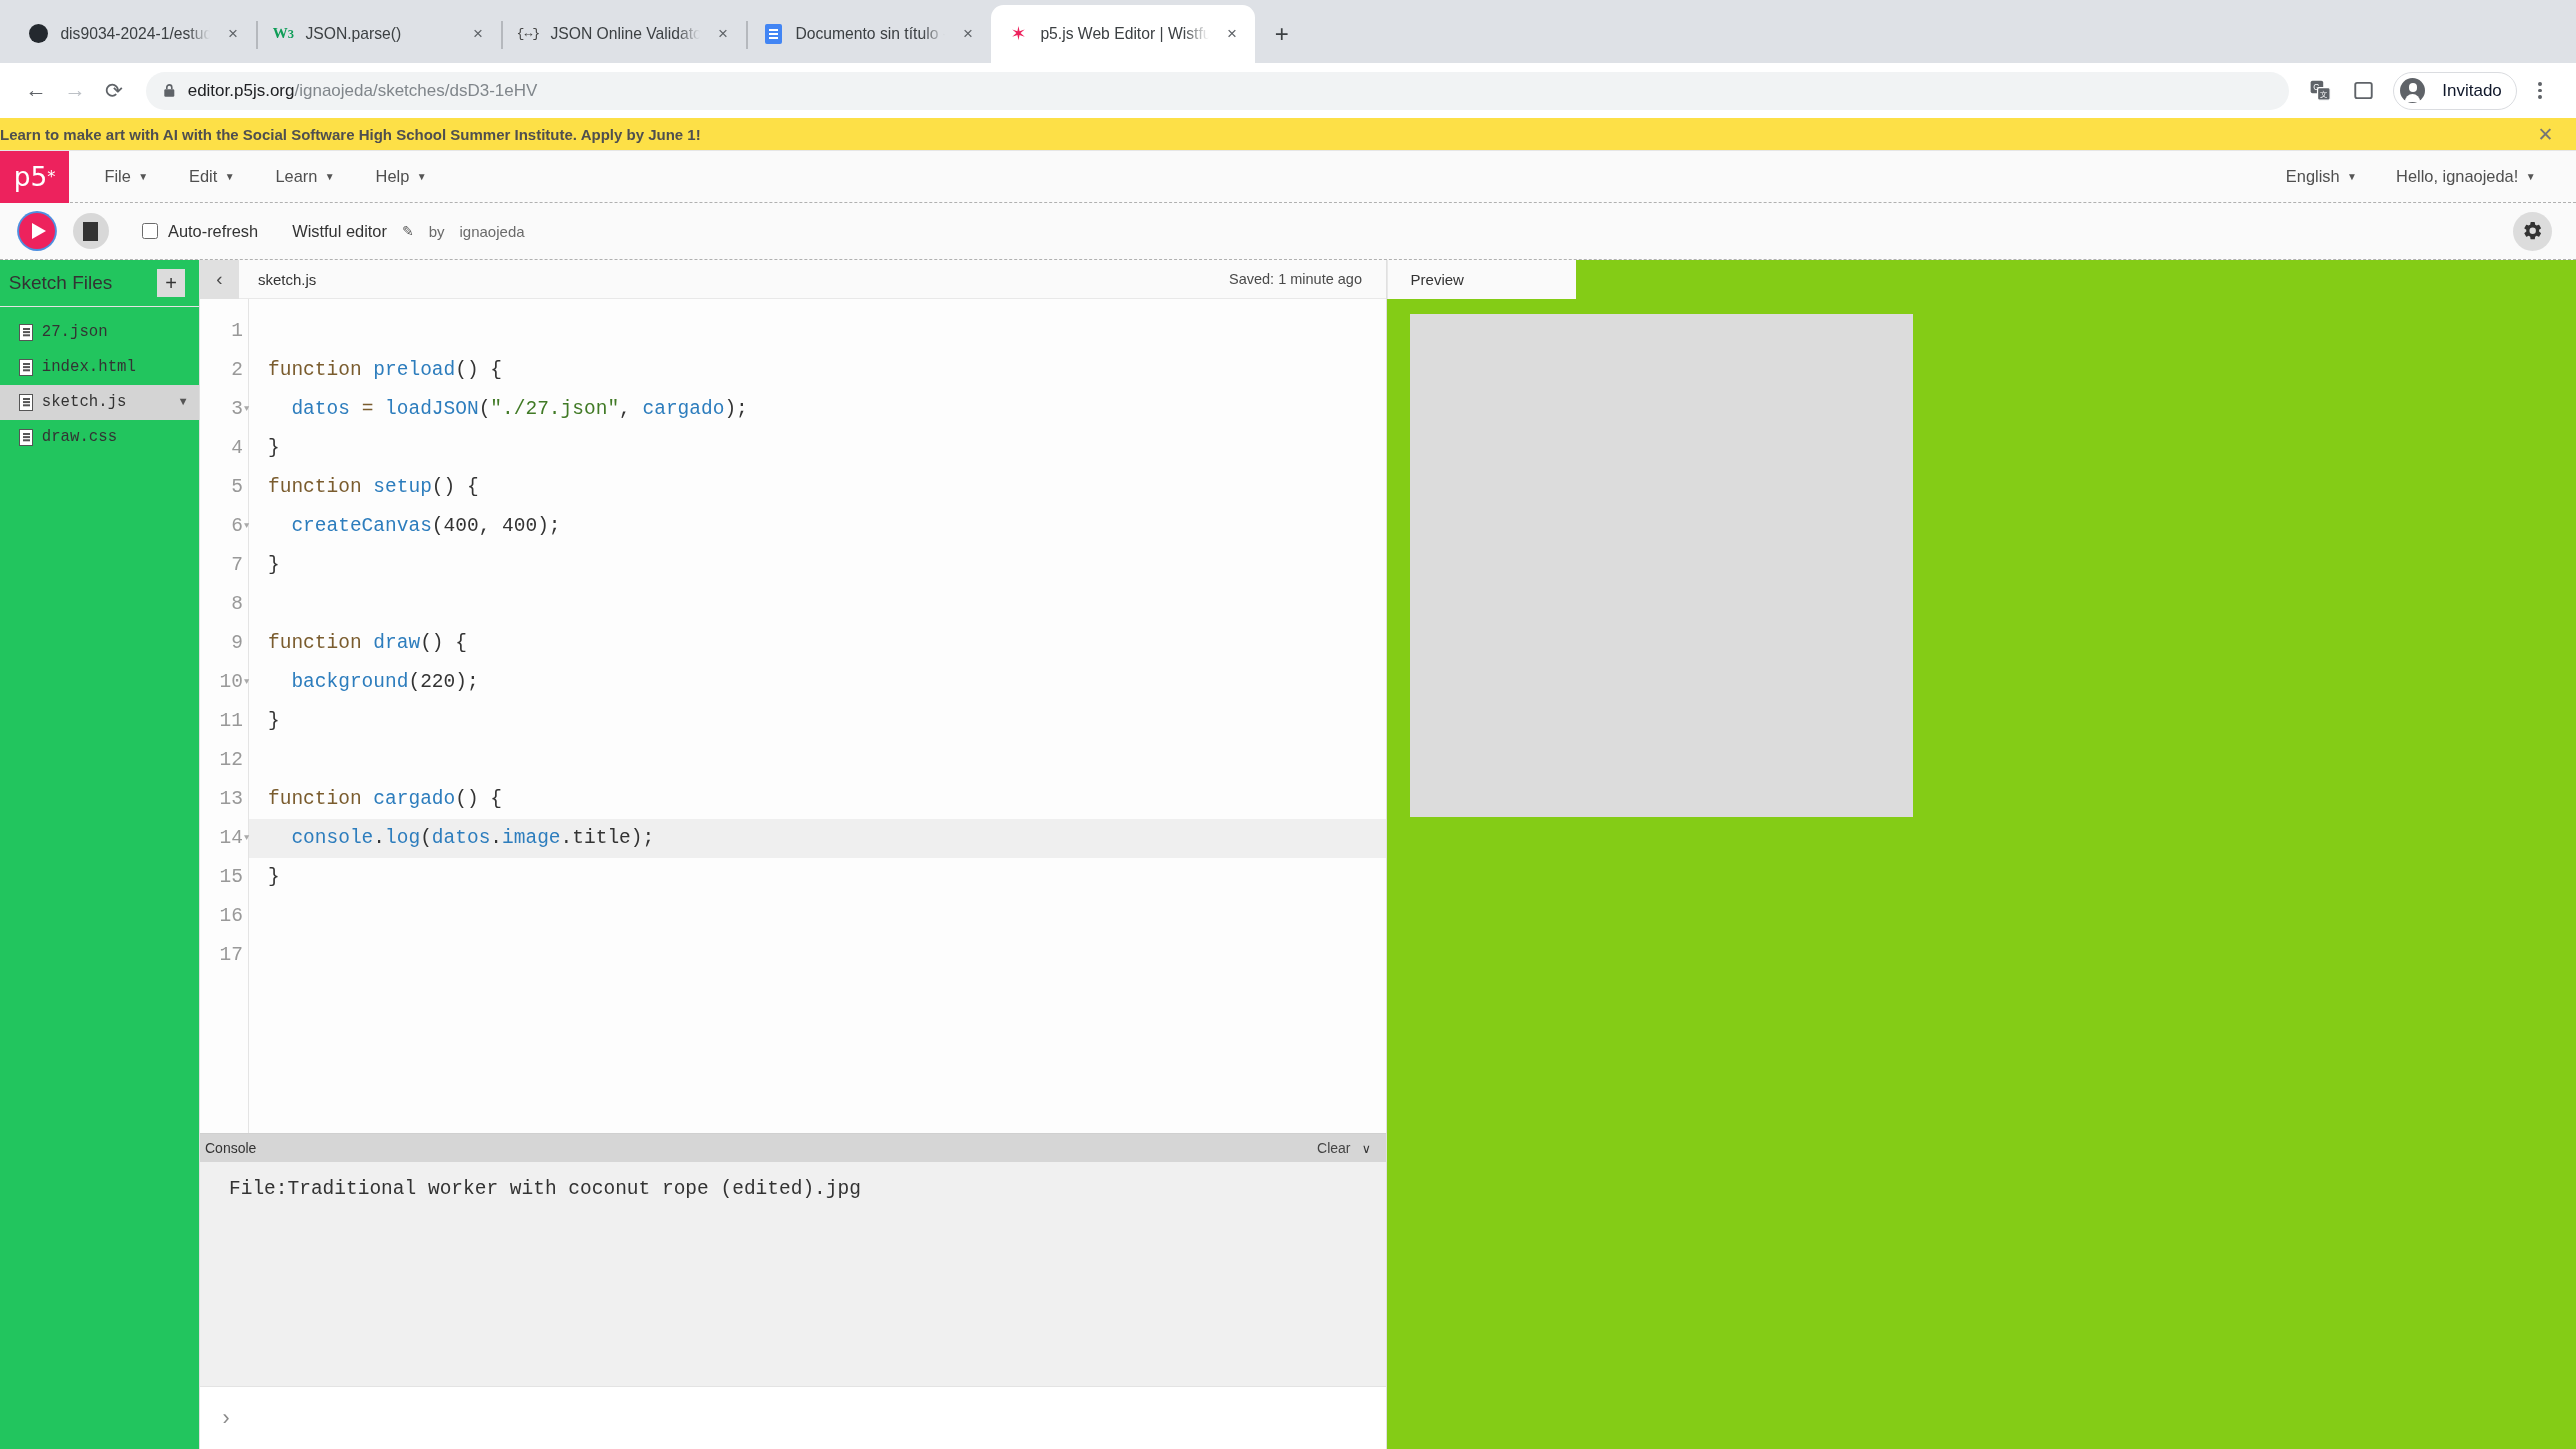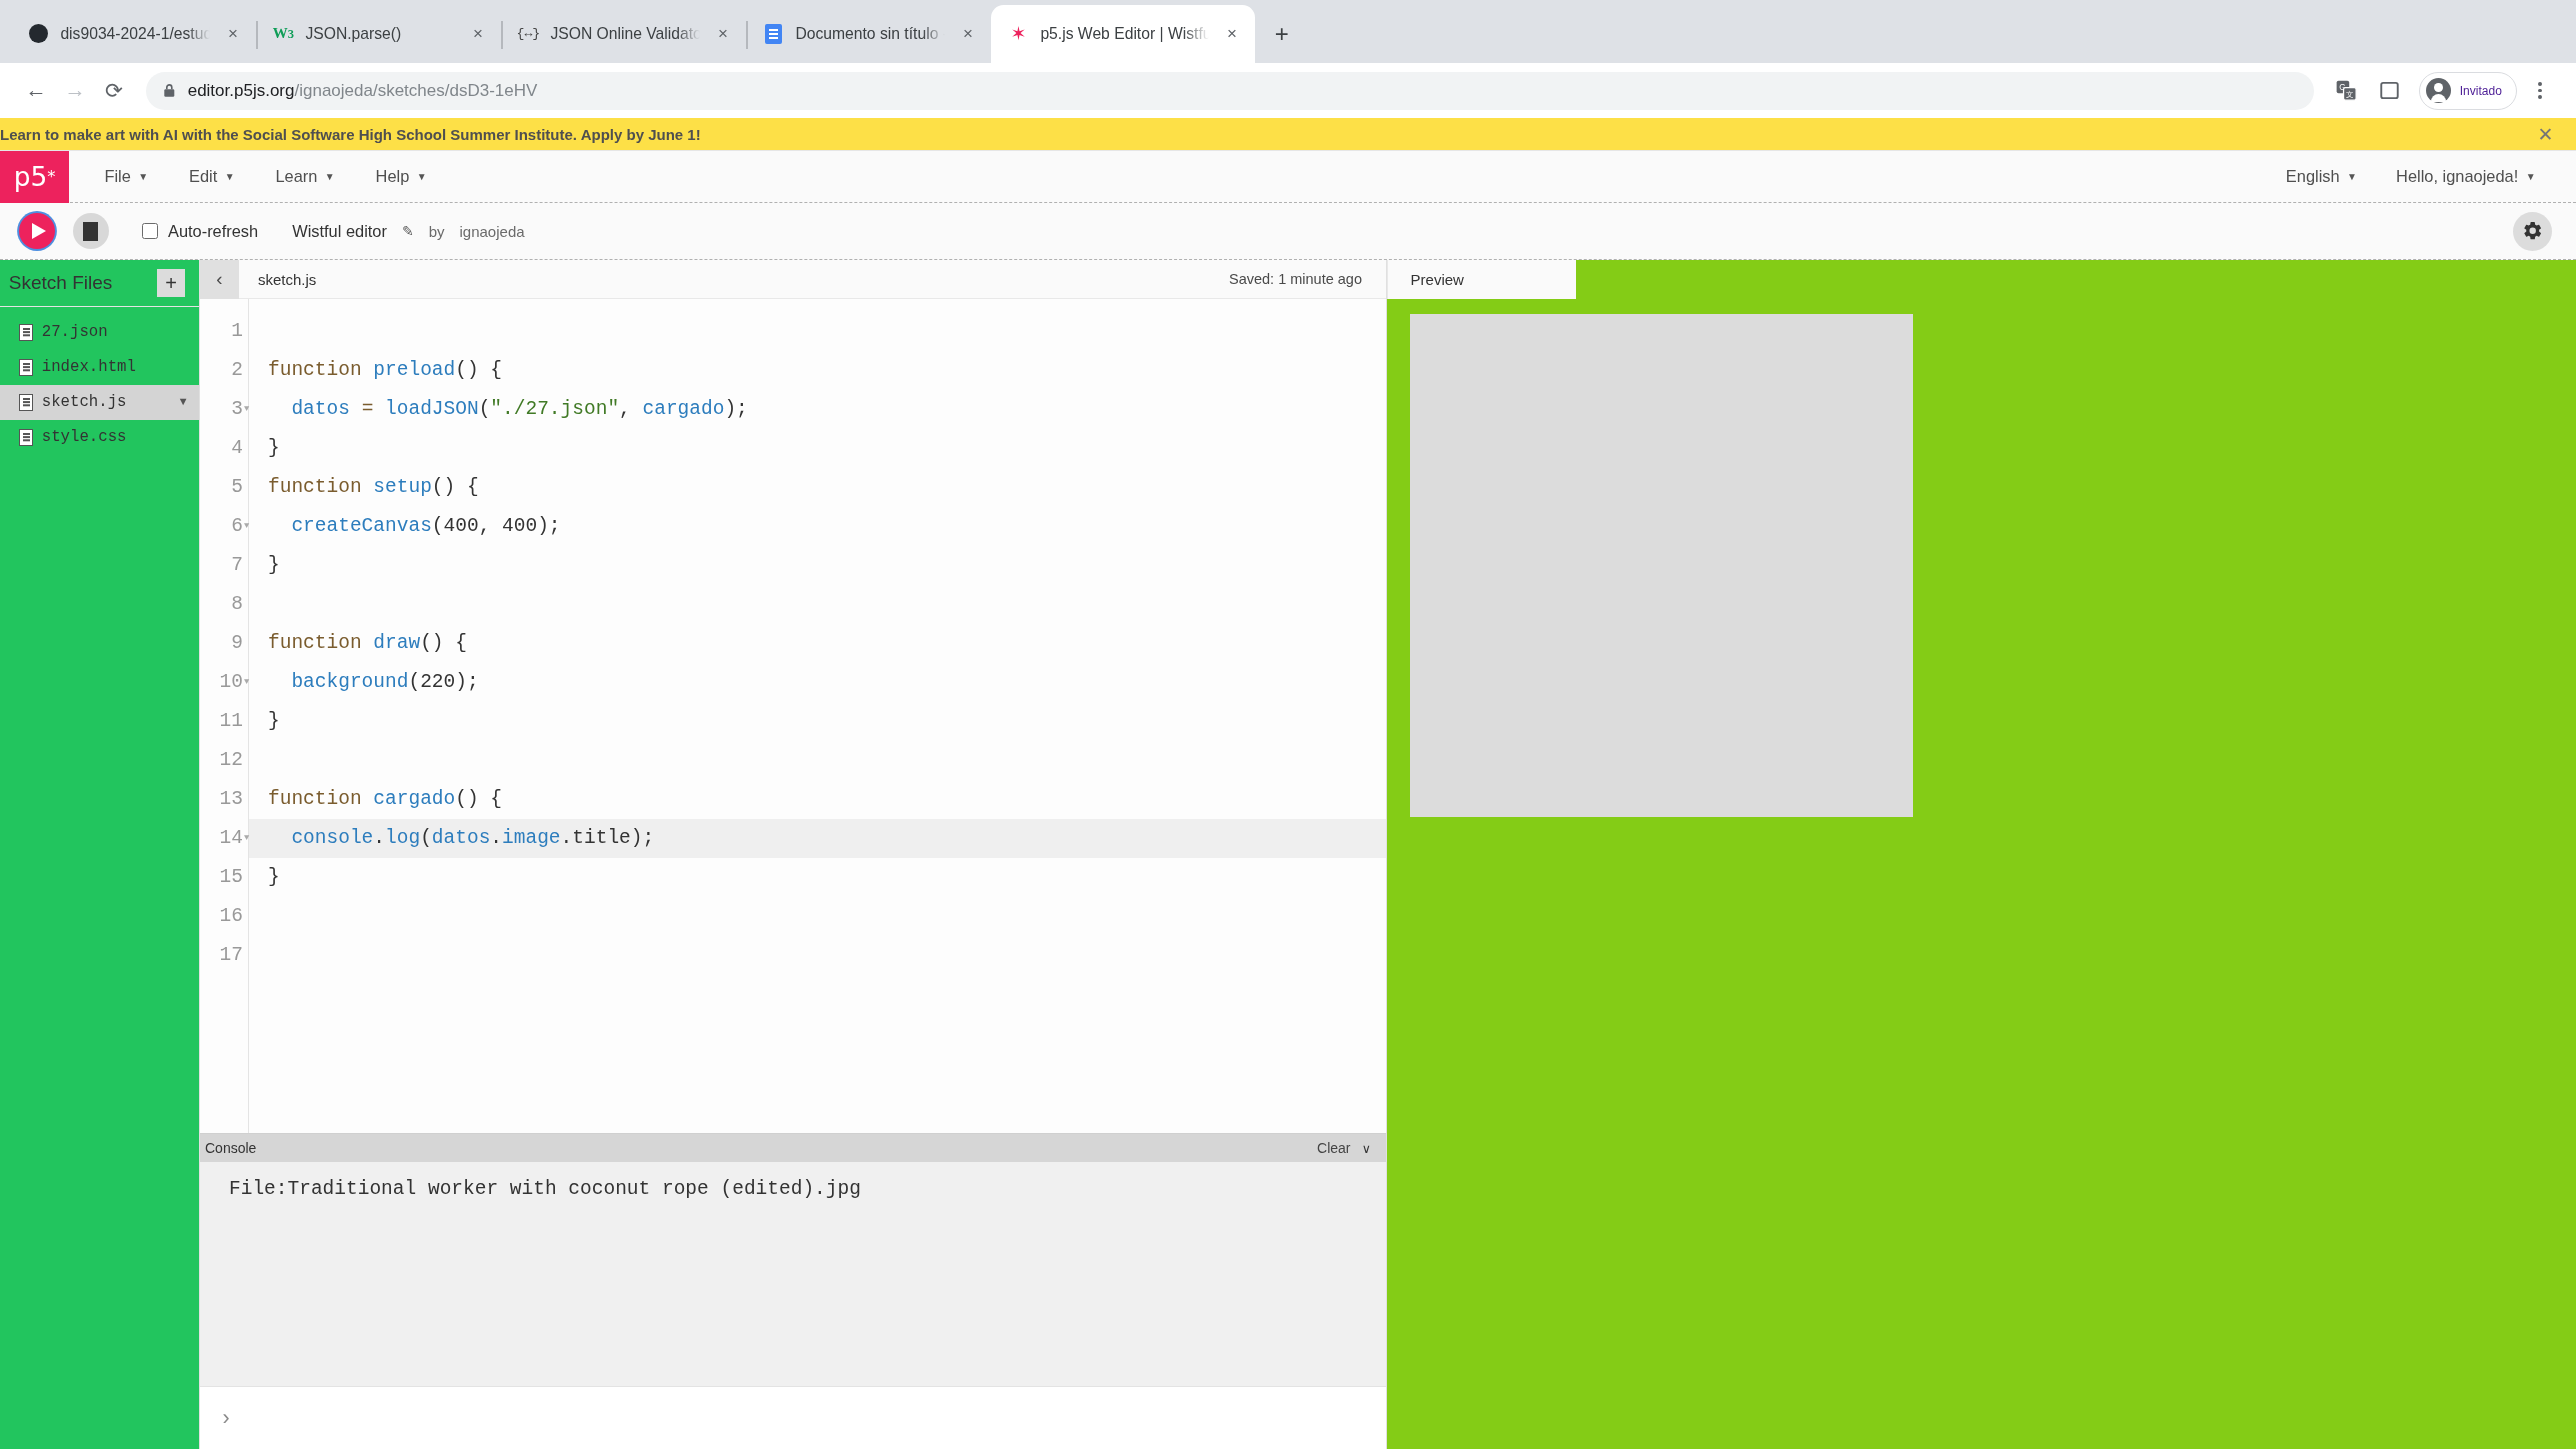--- a/index.html
+++ b/index.html
@@ -145,21 +145,21 @@
     background: #5f6368; position: relative; flex:none;
   }
   .profile-chip .avatar::before {
     content:""; position:absolute; left:8.2px; top:5px;
     width:8.8px; height:8.8px; border-radius:50%; background:#fff;
   }
   .profile-chip .avatar::after {
     content:""; position:absolute; left:5px; top:15.7px;
     width:15px; height:8.8px; border-radius:7.5px 7.5px 0 0; background:#fff;
   }
-  .profile-name { font-size: 12px; color: #4c1d95; }
+  .profile-name { font-size: 17px; color: #0f172a; margin-left: 8px; }
   .kebab { letter-spacing: 0; font-size: 19px; line-height: 0.5; display:flex;
            flex-direction:column; gap:3.1px; align-items:center; }
   .kebab i { width:3.8px; height:3.8px; border-radius:50%; background:#5f6368; display:block;}
 
   
   .page { flex: 1; display: flex; flex-direction: column; background: #fff; min-height: 0; }
 
   .promo {
     height: 33px;
     background: #fde047;
@@ -592,21 +592,21 @@
             <span class="doc-icon"></span>
             <span>index.html</span>
           </div>
           <div class="fileitem selected">
             <span class="doc-icon"></span>
             <span>sketch.js</span>
             <span class="fcaret">▼</span>
           </div>
           <div class="fileitem">
             <span class="doc-icon"></span>
-            <span>style.css</span>
+            <span>draw.css</span>
           </div>
         </div>
       </div>
 
       <div class="editorcol">
         <div class="editor-tabbar">
           <div class="collapse-btn">‹</div>
           <span class="editor-filename">sketch.js</span>
           <span class="saved-label">Saved: 1 minute ago</span>
         </div>

